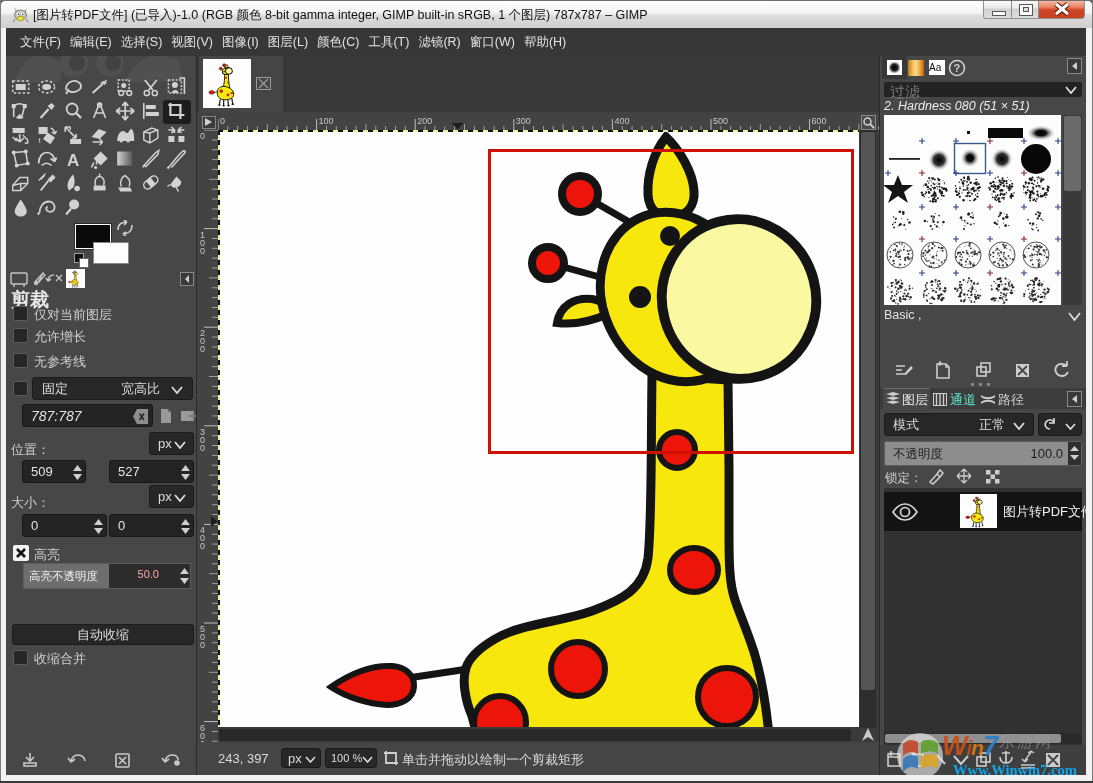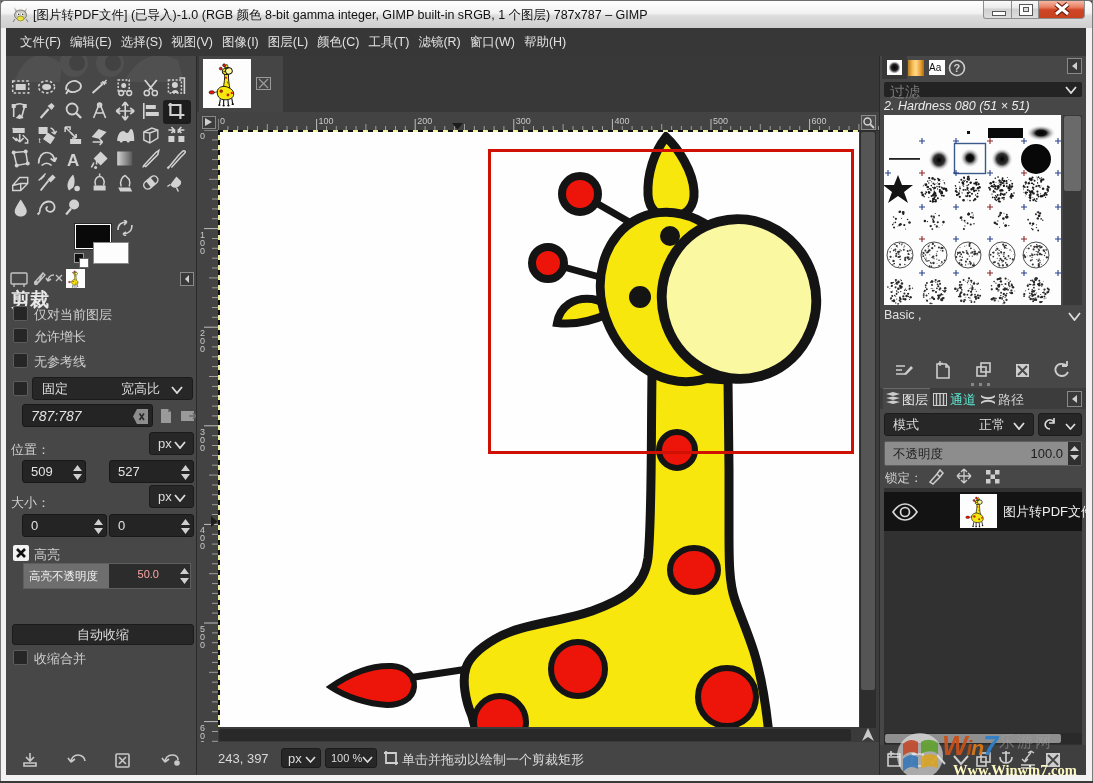--- a/index.html
+++ b/index.html
@@ -1966,21 +1966,21 @@
   <div class="abs" id="watermark" style="left:893px;top:726px;width:195px;height:56px;">
     <div class="abs" style="left:4px;top:7px;width:46px;height:46px;border-radius:50%;background:rgba(235,235,235,0.62);"></div>
     <svg class="abs" style="left:9px;top:10px;" width="37" height="40" viewBox="0 0 37 40">
       <path d="M1 8 C6 3 11 3 16 6 L16 18 C11 15 6 15 1 20 Z" fill="#c04a2e" opacity="0.92"></path>
       <path d="M19 6 C24 3 30 3 36 7 L36 18 C30 14 24 15 19 18 Z" fill="#60a030" opacity="0.92"></path>
       <path d="M1 23 C6 18 11 18 16 21 L16 33 C11 30 6 30 1 36 Z" fill="#3a78b8" opacity="0.92"></path>
       <path d="M19 21 C24 18 30 17 36 21 L36 33 C30 29 24 30 19 33 Z" fill="#d8a428" opacity="0.92"></path>
     </svg>
     <div class="abs" style="left:49px;top:5px;font-size:27px;font-weight:bold;color:#c8501a;font-style:italic;letter-spacing:-1px;opacity:0.95;">W<span style="font-size:21px;color:#b84a10;">i</span><span style="font-size:21px;color:#d87818;">n</span><span style="color:#3080c8;">7</span></div>
     <div class="abs" style="left:106px;top:6px;font-size:16px;color:rgba(160,160,160,0.55);letter-spacing:2px;">乐游网</div>
-    <div class="abs" style="left:60px;top:36px;font-size:14.5px;font-weight:bold;color:#fef9c3;font-family:'Liberation Serif',serif;">Www.Winwin7.com</div>
+    <div class="abs" style="left:60px;top:36px;font-size:14.5px;font-weight:bold;color:#0ea5e9;font-family:'Liberation Serif',serif;">Www.Winwin7.com</div>
   </div>
   <div class="abs" id="sep1"></div>
   <div class="abs" id="sep2"></div>
   <div class="abs" id="frame-top"></div>
   <div class="abs" id="frame-left"></div>
   <div class="abs" id="frame-right"></div>
   <div class="abs" id="bl"></div>
   <div class="abs" id="br"></div>
   <div class="abs" id="bb"></div>
   <div class="abs" id="frame-bot"></div>

